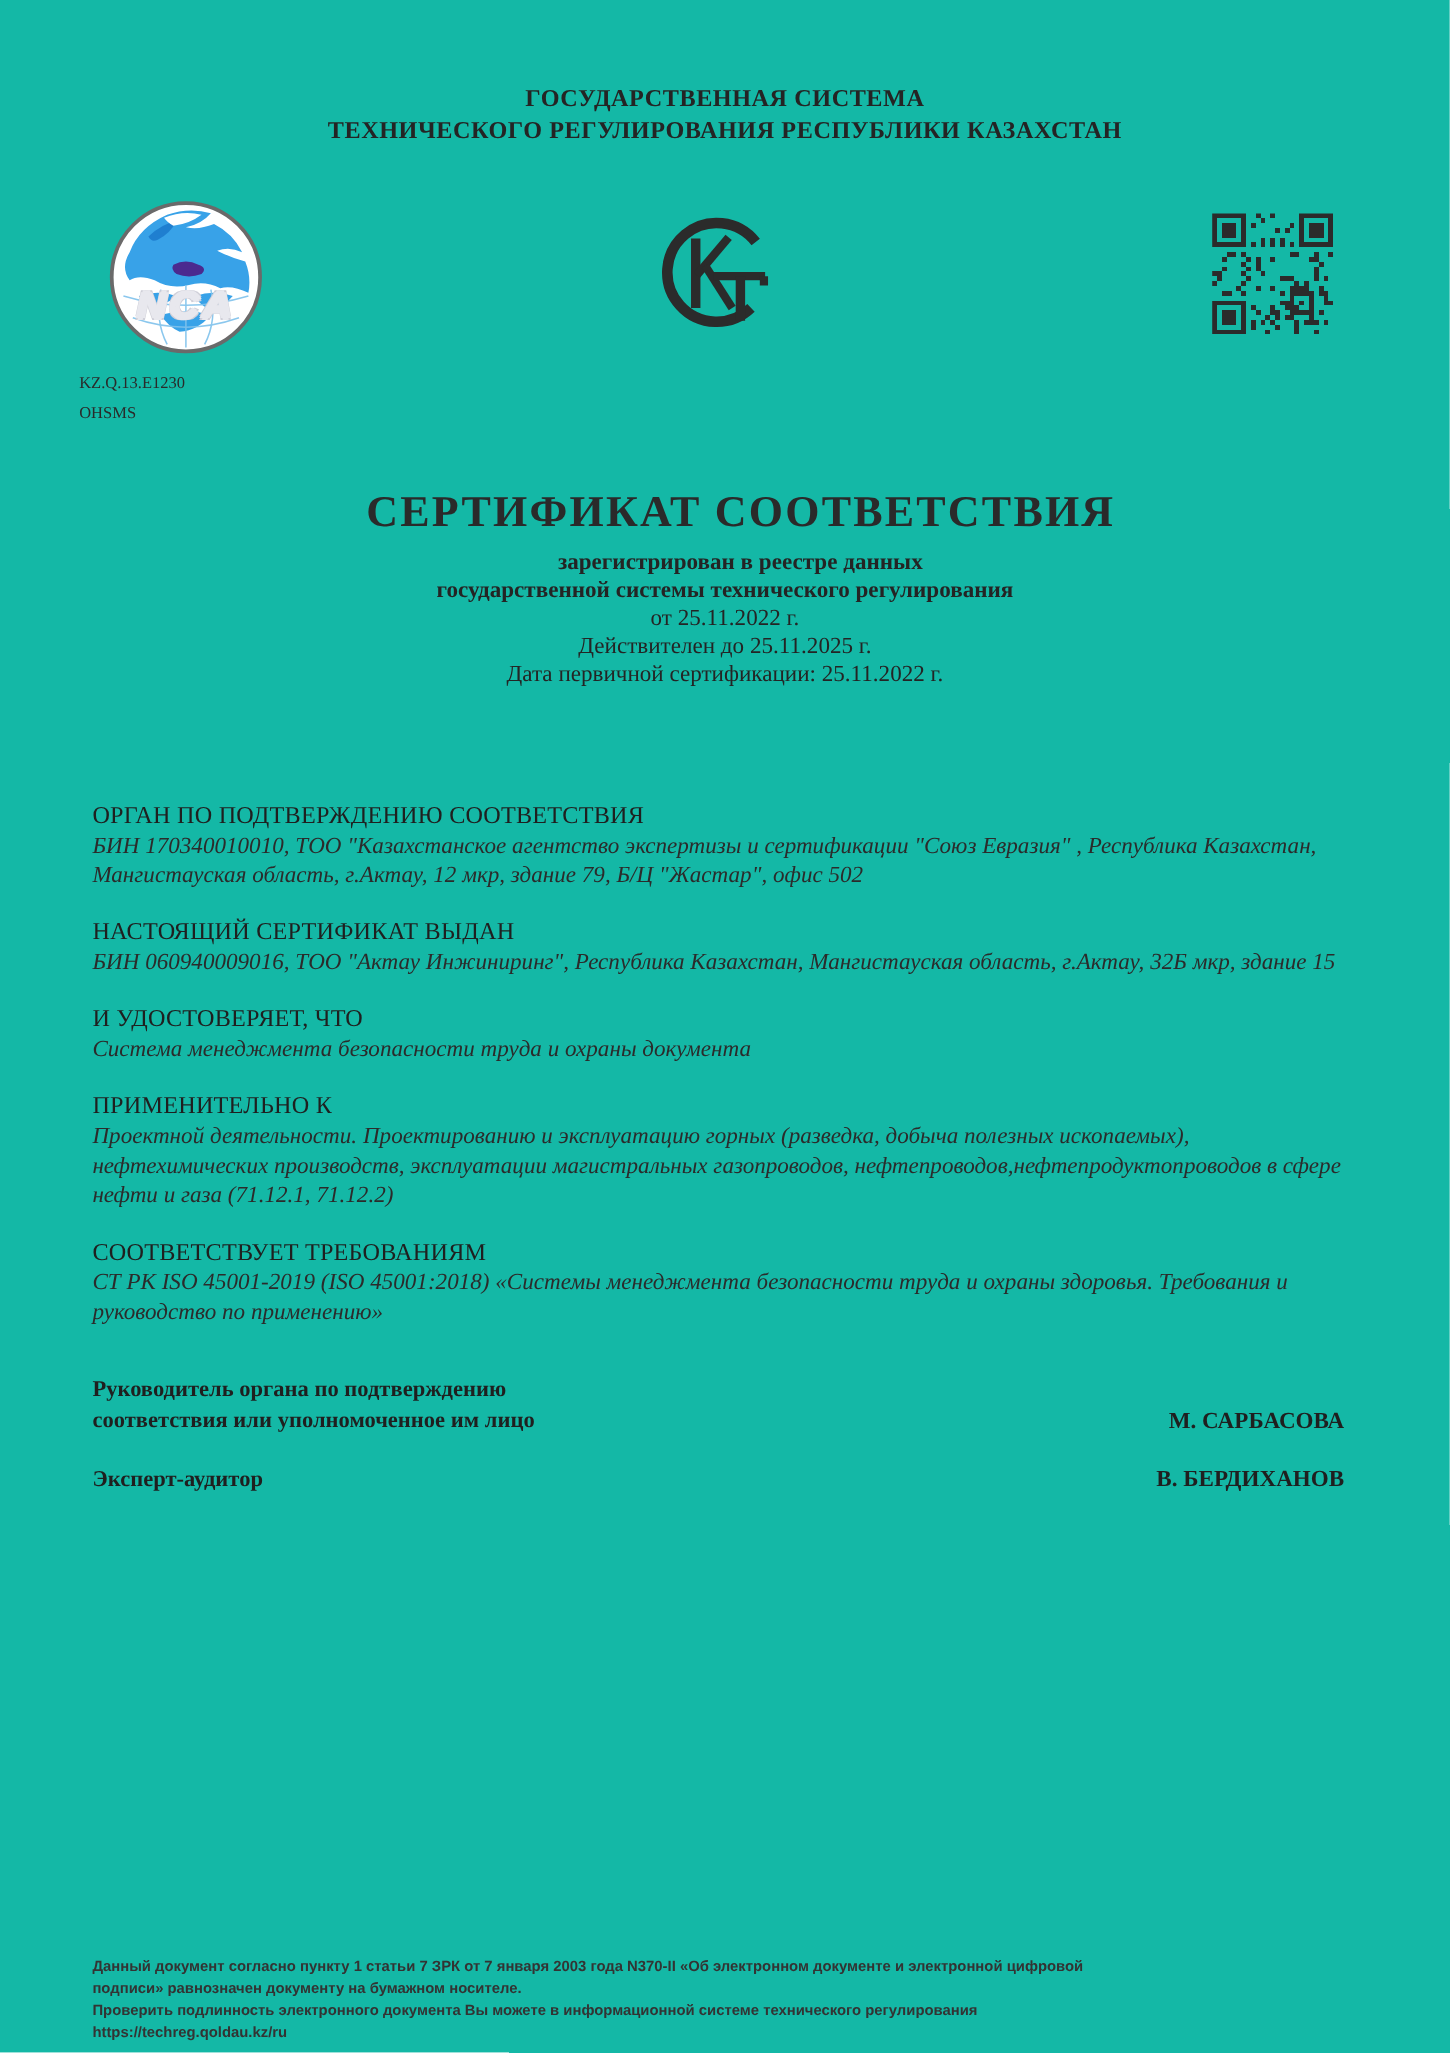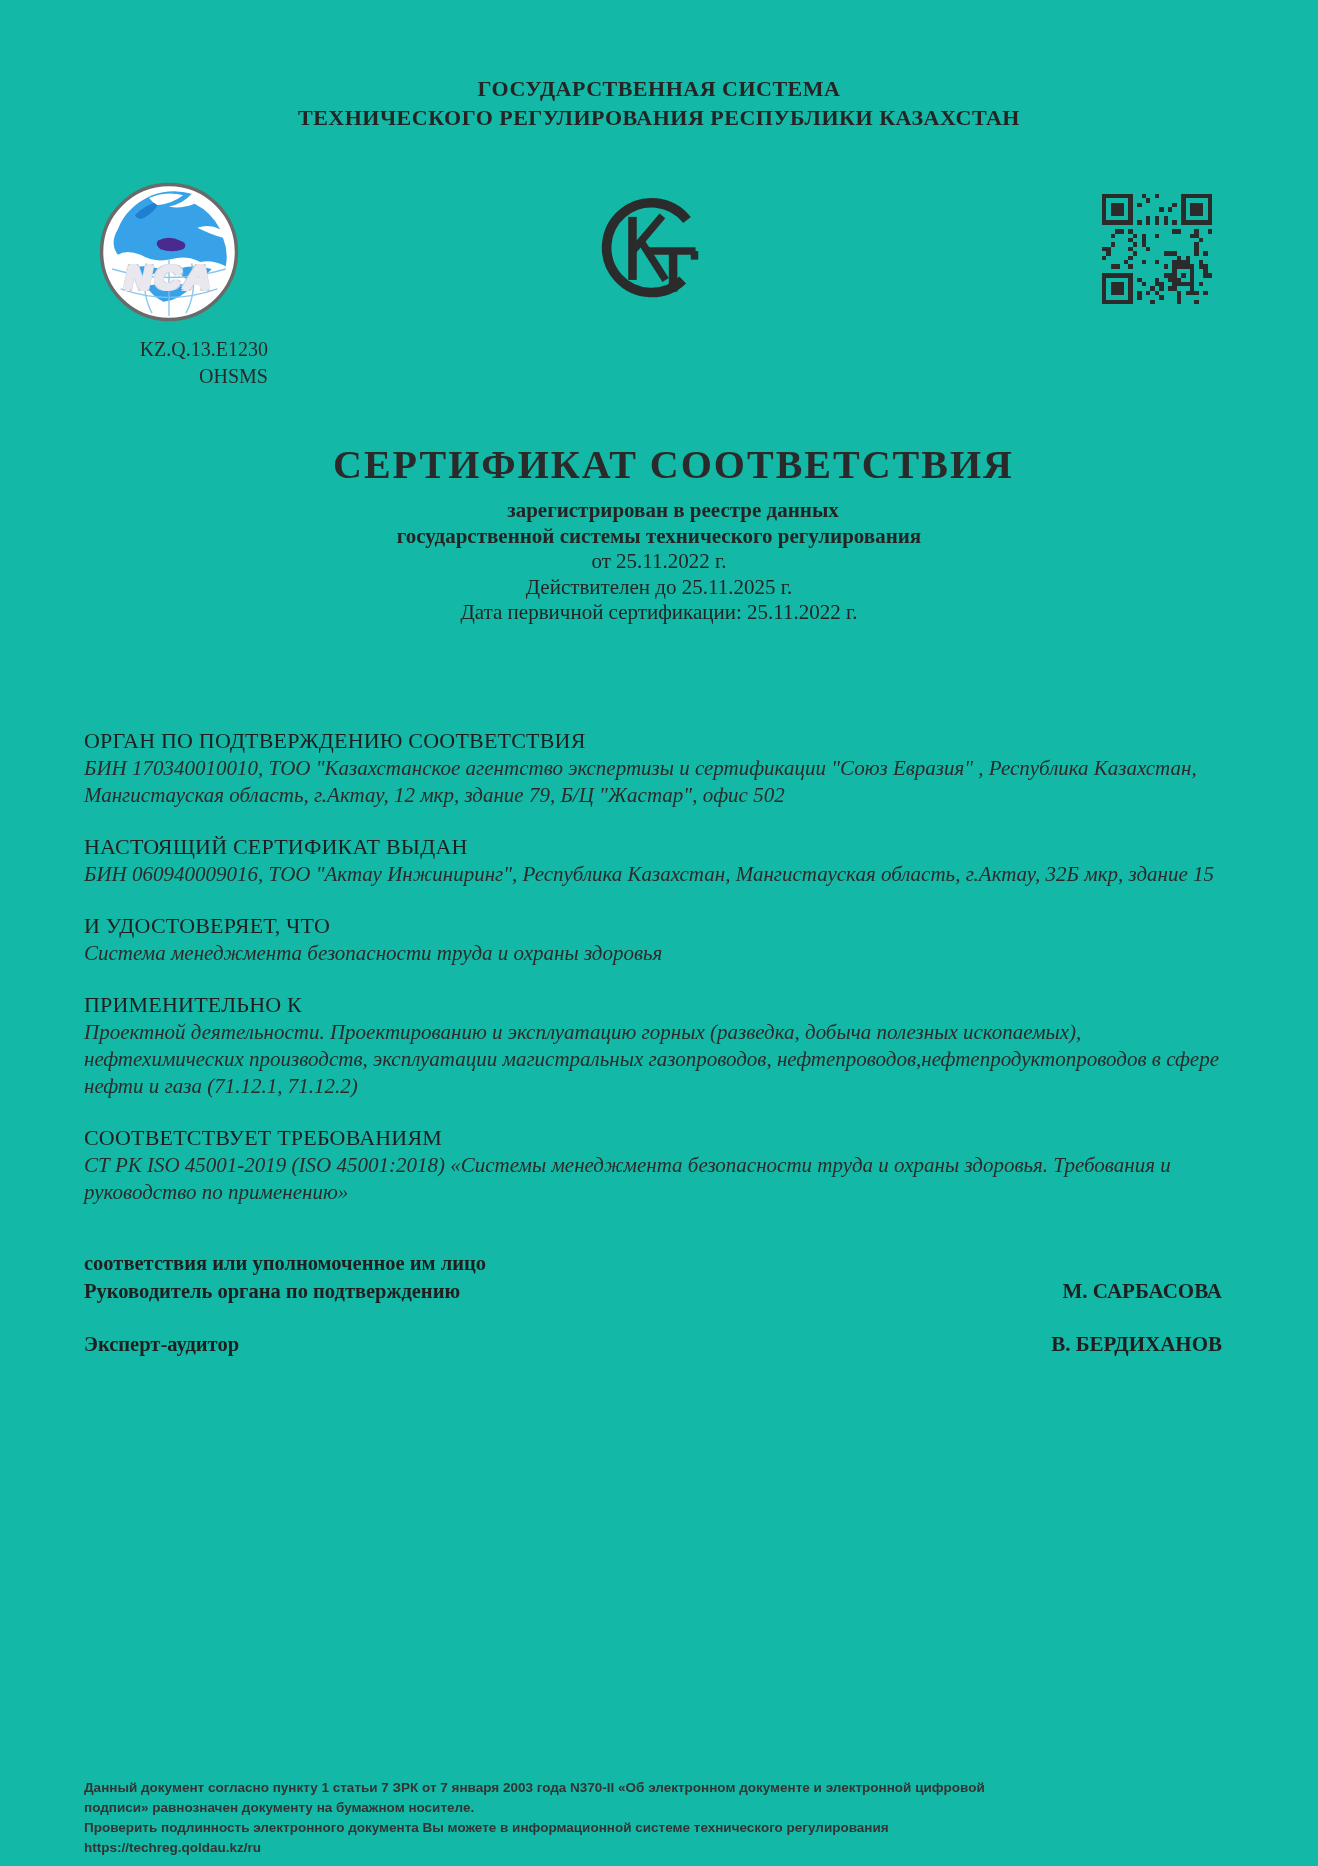--- a/index.html
+++ b/index.html
@@ -28,22 +28,22 @@
     letter-spacing:3px;
     color:#4a4fbf;
     background:linear-gradient(180deg,#cdd6f4 0%,#7b80dc 55%,#2e2f7e 100%);
     -webkit-background-clip:text;background-clip:text;
     -webkit-text-fill-color:transparent;
     text-shadow:-2px 0 0 #e8e8ee,2px 0 0 #e8e8ee,0 -2px 0 #e8e8ee,0 2px 0 #e8e8ee,
                 -2px -2px 0 #cfcfd8,2px 2px 0 #cfcfd8,2px -2px 0 #cfcfd8,-2px 2px 0 #cfcfd8;
     transform:scaleY(0.92);
   }
   .nca-code{
-    position:absolute;left:84px;top:336px;width:184px;
-    text-align:right;font-size:20px;line-height:27px;color:#2a2a2a;
+    position:absolute;left:72px;top:336px;width:184px;
+    text-align:left;font-size:15px;line-height:27px;color:#2a2a2a;
   }
   
   .kt-mark{position:absolute;left:600px;top:188px;width:112px;height:124px;}
   
   .qr{position:absolute;left:1102px;top:194px;width:110px;height:110px;}
   
   .title-block{position:absolute;top:441px;left:0;right:0;text-align:center;}
   .cert-title{
     margin:0;font-size:40px;line-height:48px;font-weight:bold;
     letter-spacing:2px;color:#2a2a2a;padding-left:29px;
@@ -252,37 +252,37 @@
     <section>
       <h2>ОРГАН ПО ПОДТВЕРЖДЕНИЮ СООТВЕТСТВИЯ</h2>
       <p>БИН 170340010010, ТОО "Казахстанское агентство экспертизы и сертификации "Союз Евразия" , Республика Казахстан, Мангистауская область, г.Актау, 12 мкр, здание 79, Б/Ц "Жастар", офис 502</p>
     </section>
     <section>
       <h2>НАСТОЯЩИЙ СЕРТИФИКАТ ВЫДАН</h2>
       <p>БИН 060940009016, ТОО "Актау Инжиниринг", Республика Казахстан, Мангистауская область, г.Актау, 32Б мкр, здание 15</p>
     </section>
     <section>
       <h2>И УДОСТОВЕРЯЕТ, ЧТО</h2>
-      <p>Система менеджмента безопасности труда и охраны здоровья</p>
+      <p>Система менеджмента безопасности труда и охраны документа</p>
     </section>
     <section>
       <h2>ПРИМЕНИТЕЛЬНО К</h2>
       <p>Проектной деятельности. Проектированию и эксплуатацию горных (разведка, добыча полезных ископаемых), нефтехимических производств, эксплуатации магистральных газопроводов, нефтепроводов,нефтепродуктопроводов в сфере нефти и газа (71.12.1, 71.12.2)</p>
     </section>
     <section>
       <h2>СООТВЕТСТВУЕТ ТРЕБОВАНИЯМ</h2>
       <p>СТ РК ISO 45001-2019 (ISO 45001:2018) «Системы менеджмента безопасности труда и охраны здоровья. Требования и руководство по применению»</p>
     </section>
   </main>
 
   <div class="signatures">
     <div class="sig-row">
       <div class="sig-role">
+        <div>Руководитель органа по подтверждению</div>
         <div>соответствия или уполномоченное им лицо</div>
-        <div>Руководитель органа по подтверждению</div>
       </div>
       <div class="sig-name">М. САРБАСОВА</div>
     </div>
     <div class="sig-row second">
       <div class="sig-role">Эксперт-аудитор</div>
       <div class="sig-name">В. БЕРДИХАНОВ</div>
     </div>
   </div>
 
   <footer class="doc-footer">

